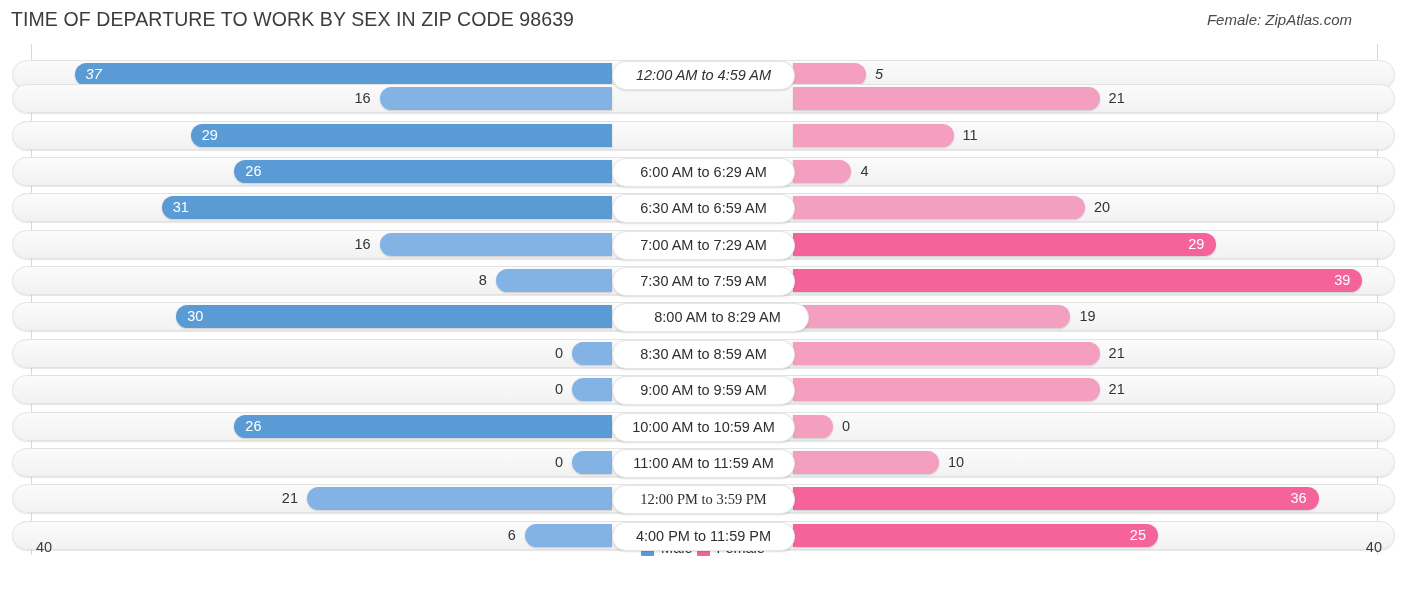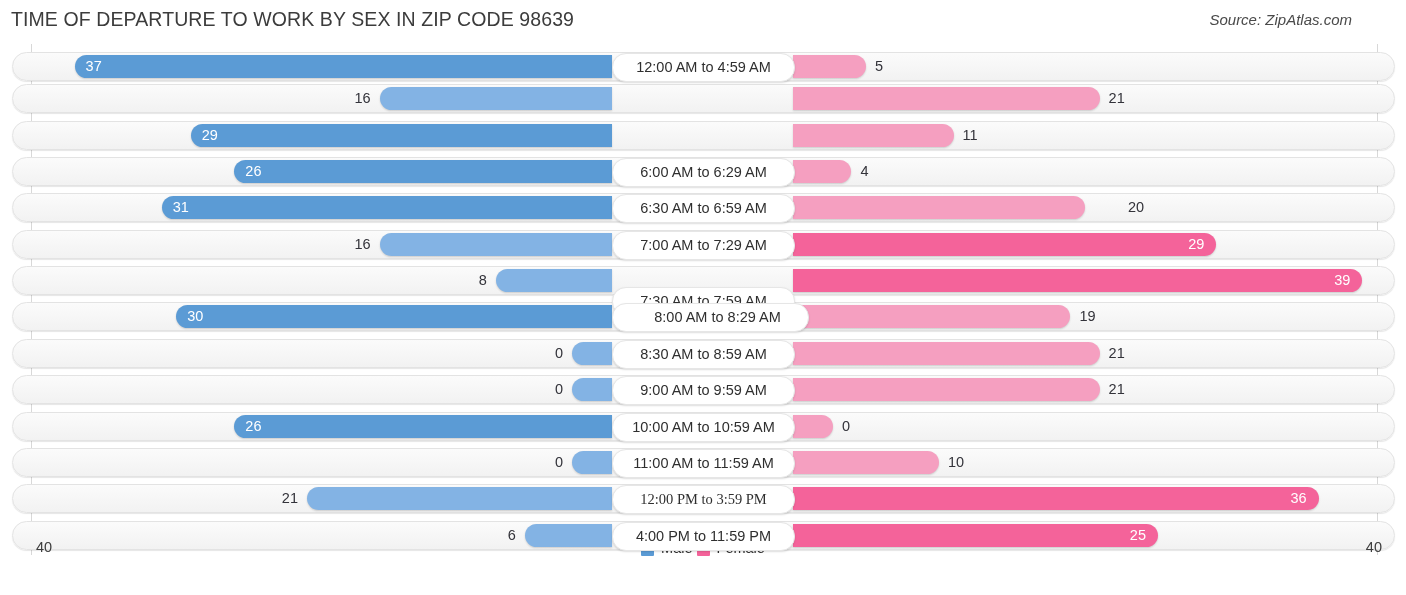--- a/index.html
+++ b/index.html
@@ -167,28 +167,28 @@
     font-size: 14.5px;
     color: #303030;
     font-family: "Liberation Sans", sans-serif;
   }
 </style>
 </head>
 <body>
 
 <div id="header">
   <div id="chart-title">TIME OF DEPARTURE TO WORK BY SEX IN ZIP CODE 98639</div>
-  <div id="source-label">Source: ZipAtlas.com</div>
+  <div id="source-label">Female: ZipAtlas.com</div>
 </div>
 
 <div id="plot">
   <div class="gridline" id="gridline-left"></div>
   <div class="gridline" id="gridline-right"></div>
   <div id="rows-container">
-      <div class="row" style="top: 8px;">
+      <div class="row" style="top: 16px; font-style: italic;">
         <div class="track"></div>
         <div class="bar bar-male" style="left: 62.575px; width: 537.425px; background: rgb(91, 155, 213);"></div>
         <div class="val val-in" style="left: 73.575px;">37</div>
         <div class="bar bar-female" style="left: 781px; width: 73px; background: rgb(245, 159, 192);"></div>
         <div class="val val-female-out" style="left: 863px;">5</div>
         <div class="cat-pill" style="left: 600px; width: 181px;">12:00 AM to 4:59 AM</div>
       </div>
       <div class="row" style="top: 40.35px;">
         <div class="track"></div>
         <div class="bar bar-male" style="left: 367.6px; width: 232.4px; background: rgb(131, 179, 228);"></div>
@@ -209,38 +209,38 @@
         <div class="val val-in" style="left: 233.35px;">26</div>
         <div class="bar bar-female" style="left: 781px; width: 58.4px; background: rgb(245, 159, 192);"></div>
         <div class="val val-female-out" style="left: 848.4px;">4</div>
         <div class="cat-pill" style="left: 600px; width: 181px;">6:00 AM to 6:29 AM</div>
       </div>
       <div class="row" style="top: 149.4px;">
         <div class="track"></div>
         <div class="bar bar-male" style="left: 149.725px; width: 450.275px; background: rgb(91, 155, 213);"></div>
         <div class="val val-in" style="left: 160.725px;">31</div>
         <div class="bar bar-female" style="left: 781px; width: 292px; background: rgb(245, 159, 192);"></div>
-        <div class="val val-female-out" style="left: 1116px;">20</div>
+        <div class="val val-female-out" style="left: 1082px;">20</div>
         <div class="cat-pill" style="left: 600px; width: 181px;">6:30 AM to 6:59 AM</div>
       </div>
       <div class="row" style="top: 185.75px;">
         <div class="track"></div>
         <div class="bar bar-male" style="left: 367.6px; width: 232.4px; background: rgb(131, 179, 228);"></div>
         <div class="val val-male-out" style="left: 307.6px; width: 51px;">16</div>
         <div class="bar bar-female" style="left: 781px; width: 423.4px; background: rgb(244, 99, 154);"></div>
         <div class="val val-in" style="left: 1166.4px; width: 26px; text-align: right;">29</div>
         <div class="cat-pill" style="left: 600px; width: 181px;">7:00 AM to 7:29 AM</div>
       </div>
       <div class="row" style="top: 222.1px;">
         <div class="track"></div>
         <div class="bar bar-male" style="left: 483.8px; width: 116.2px; background: rgb(131, 179, 228);"></div>
         <div class="val val-male-out" style="left: 423.8px; width: 51px;">8</div>
         <div class="bar bar-female" style="left: 781px; width: 569.4px; background: rgb(244, 99, 154);"></div>
         <div class="val val-in" style="left: 1312.4px; width: 26px; text-align: right;">39</div>
-        <div class="cat-pill" style="left: 600px; width: 181px; margin-top: 20px;">7:30 AM to 7:59 AM</div>
+        <div class="cat-pill" style="left: 600px; width: 181px;">7:30 AM to 7:59 AM</div>
       </div>
       <div class="row" style="top: 258.45px;">
         <div class="track"></div>
         <div class="bar bar-male" style="left: 164.25px; width: 435.75px; background: rgb(91, 155, 213);"></div>
         <div class="val val-in" style="left: 175.25px;">30</div>
         <div class="bar bar-female" style="left: 781px; width: 277.4px; background: rgb(245, 159, 192);"></div>
         <div class="val val-female-out" style="left: 1067.4px;">19</div>
         <div class="cat-pill" style="left: 600px; width: 181px; padding-left: 14px;">8:00 AM to 8:29 AM</div>
       </div>
       <div class="row" style="top: 294.8px;">

